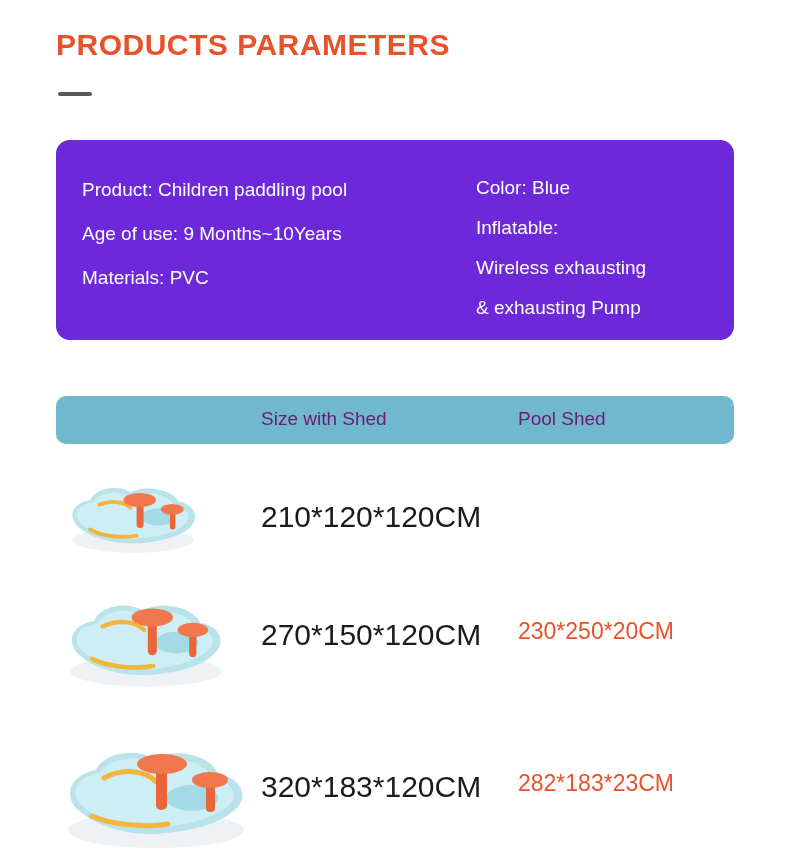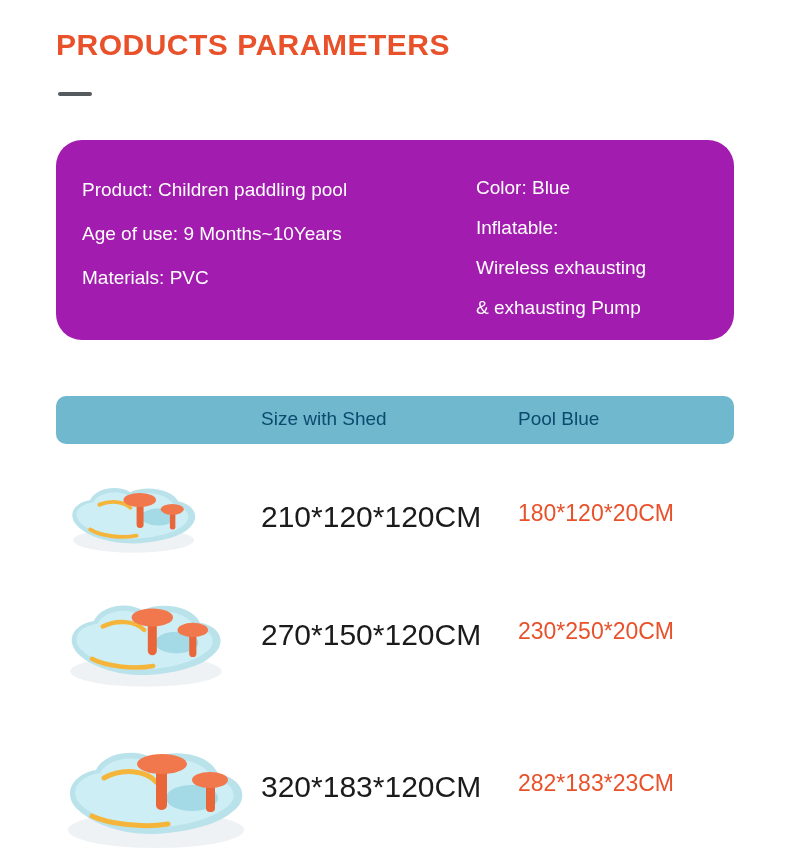--- a/index.html
+++ b/index.html
@@ -40,22 +40,22 @@
     border-radius: 2px;
   }
 
   
   .param-panel {
     position: absolute;
     left: 56px;
     top: 140px;
     width: 678px;
     height: 200px;
-    background: #a21caf;
-    border-radius: 26px;
+    background: #6d28d9;
+    border-radius: 14px;
     color: #ffffff;
   }
   .param-col {
     position: absolute;
     top: 28px;
   }
   .param-col.left { left: 26px; width: 390px; }
   .param-col.right { left: 420px; width: 250px; }
   .param-line {
     font-size: 19px;
@@ -75,21 +75,21 @@
     width: 678px;
     height: 48px;
     background: #6fb8ce;
     border-radius: 10px;
     color: #ffffff;
   }
   .th {
     position: absolute;
     top: 12px;
     font-size: 19px;
-    color: #0c4a6e;
+    color: #701a75;
     white-space: nowrap;
   }
   .th.shed { left: 205px; }
   .th.pool { left: 462px; }
 
   .row {
     position: absolute;
     left: 56px;
     width: 678px;
     height: 110px;
@@ -144,40 +144,39 @@
     <div class="param-col right">
       <div class="param-line">Color: Blue</div>
       <div class="param-line">Inflatable:</div>
       <div class="param-line">Wireless exhausting</div>
       <div class="param-line">&amp; exhausting Pump</div>
     </div>
   </div>
 
   <div class="table-head">
     <div class="th shed">Size with Shed</div>
-    <div class="th pool">Pool Blue</div>
+    <div class="th pool">Pool Shed</div>
   </div>
 
   <div class="row r1">
     <div class="pool-img">
       <svg viewBox="0 0 200 120" xmlns="http://www.w3.org/2000/svg">
         <ellipse cx="100" cy="92" rx="78" ry="16" fill="#e9eef0" opacity="0.75"></ellipse>
         <path d="M28 74 C14 60 22 44 44 40 C52 24 80 20 96 30 C116 20 150 26 158 42 C180 46 186 64 172 76 C158 90 120 96 98 96 C70 96 42 88 28 74 Z" fill="#b9e2ea"></path>
         <path d="M32 70 C20 58 28 46 48 43 C56 30 80 26 94 35 C114 26 144 32 152 46 C172 50 176 64 164 73 C150 85 118 90 97 90 C72 90 44 82 32 70 Z" fill="#cdeef4"></path>
         <path d="M44 78 C56 86 84 90 104 86" stroke="#f5b53b" stroke-width="5" fill="none" stroke-linecap="round"></path>
         <path d="M56 46 C70 40 88 42 96 50" stroke="#f5b53b" stroke-width="5" fill="none" stroke-linecap="round"></path>
         <ellipse cx="132" cy="62" rx="22" ry="11" fill="#a4d9e6"></ellipse>
         <rect x="104" y="42" width="9" height="34" rx="4" fill="#e8663a"></rect>
         <ellipse cx="108" cy="40" rx="21" ry="9" fill="#f1784d"></ellipse>
         <rect x="147" y="54" width="7" height="24" rx="3" fill="#e8663a"></rect>
         <ellipse cx="150" cy="52" rx="15" ry="7" fill="#f1784d"></ellipse>
       </svg>
     </div>
     <div class="cell-shed">210*120*120CM</div>
-    <div class="cell-pool">180*120*20CM</div>
   </div>
 
   <div class="row r2">
     <div class="pool-img">
       <svg viewBox="0 0 200 120" xmlns="http://www.w3.org/2000/svg">
         <ellipse cx="100" cy="96" rx="84" ry="17" fill="#e9eef0" opacity="0.75"></ellipse>
         <path d="M24 76 C10 60 20 44 42 40 C50 22 80 18 96 28 C118 18 152 24 160 42 C184 46 190 66 174 78 C158 94 118 100 96 100 C66 100 38 90 24 76 Z" fill="#b9e2ea"></path>
         <path d="M28 72 C16 58 26 46 46 43 C54 28 80 24 94 34 C116 24 146 30 154 46 C176 50 180 66 166 75 C150 88 116 94 95 94 C68 94 40 84 28 72 Z" fill="#cdeef4"></path>
         <path d="M40 82 C54 90 86 94 108 90" stroke="#f5b53b" stroke-width="5" fill="none" stroke-linecap="round"></path>
         <path d="M52 46 C68 38 88 40 98 50" stroke="#f5b53b" stroke-width="5" fill="none" stroke-linecap="round"></path>

